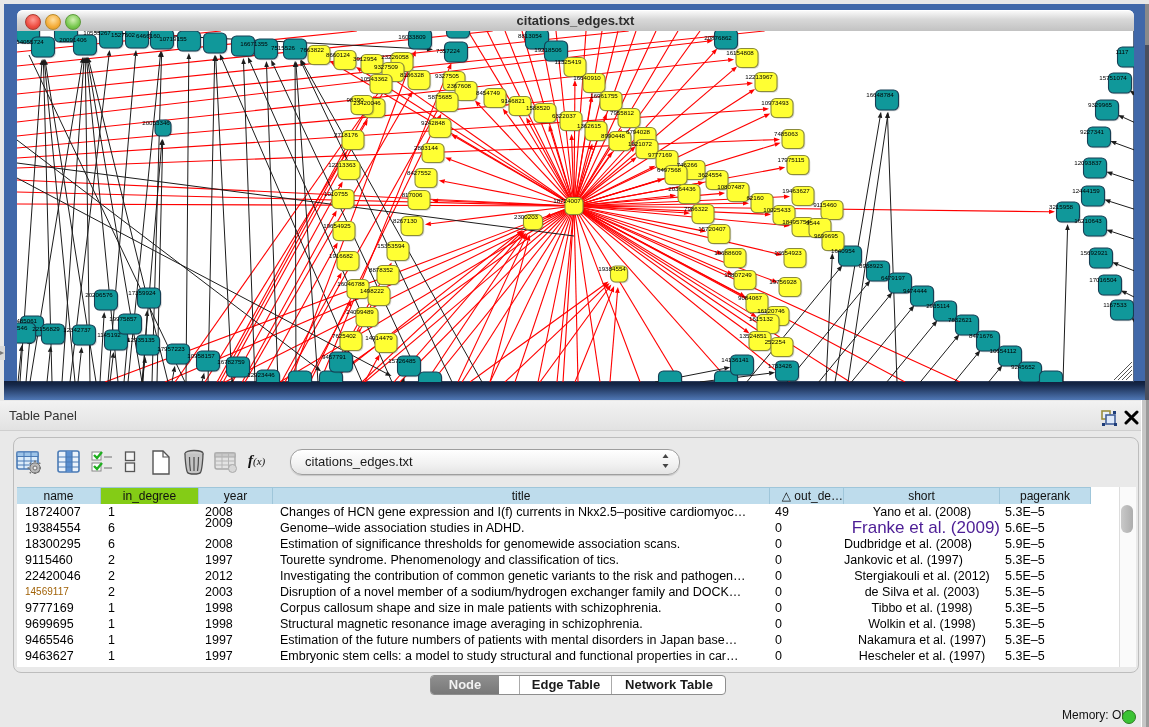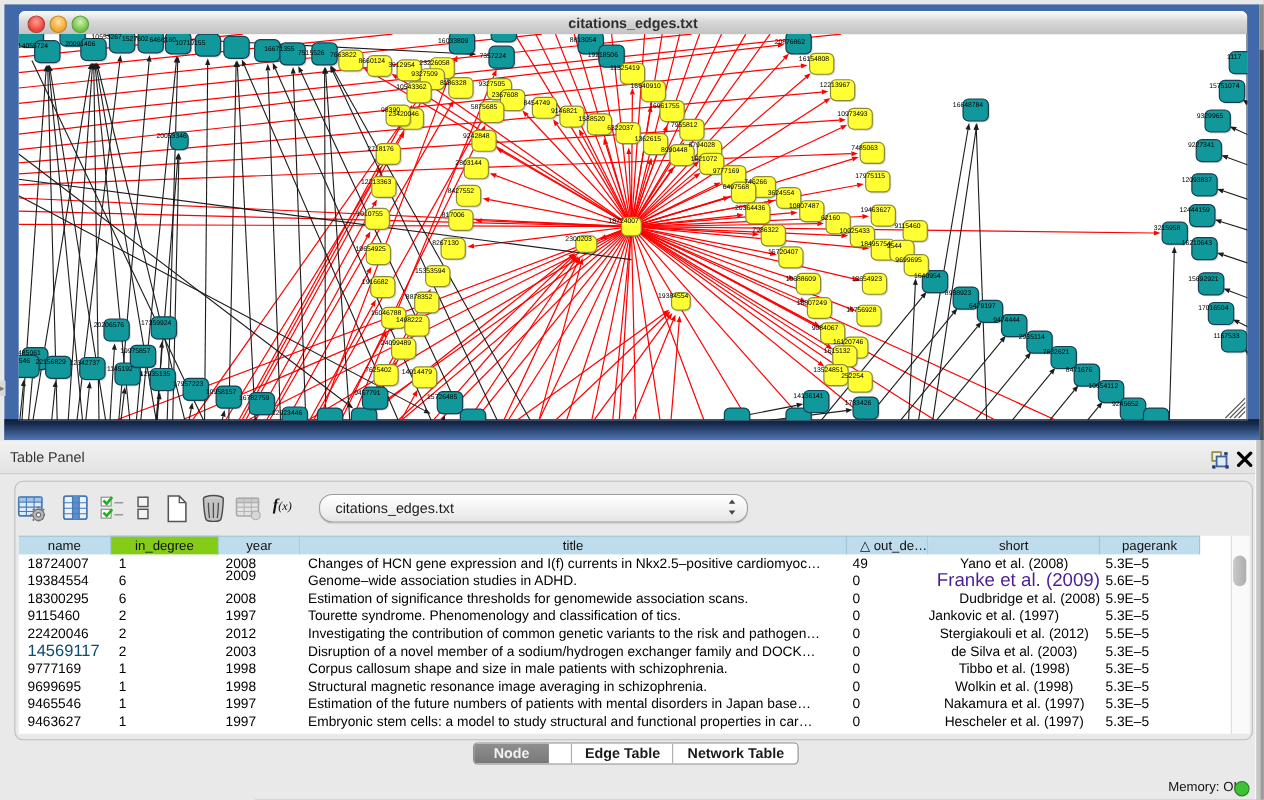--- a/index.html
+++ b/index.html
@@ -874,37 +874,37 @@
 <div style="position:absolute;left:205px;top:515px;font-size:12.5px;line-height:16px;color:#000;white-space:nowrap">2009</div>
 <div style="position:absolute;left:280px;top:520px;font-size:12.5px;line-height:16px;color:#000;white-space:nowrap">Genome–wide association studies in ADHD.</div>
 <div style="position:absolute;left:775px;top:520px;font-size:12.5px;line-height:16px;color:#000;white-space:nowrap">0</div>
 <div style="position:absolute;left:844px;top:520px;width:156px;height:16px;text-align:right;font-size:17px;line-height:16px;color:#4c1d95;white-space:nowrap">Franke et al. (2009)</div>
 <div style="position:absolute;left:1005px;top:520px;font-size:12.5px;line-height:16px;color:#000;white-space:nowrap">5.6E–5</div>
 <div style="position:absolute;left:25px;top:536px;font-size:12.5px;line-height:16px;color:#000;white-space:nowrap">18300295</div>
 <div style="position:absolute;left:108px;top:536px;font-size:12.5px;line-height:16px;color:#000;white-space:nowrap">6</div>
 <div style="position:absolute;left:205px;top:536px;font-size:12.5px;line-height:16px;color:#000;white-space:nowrap">2008</div>
 <div style="position:absolute;left:280px;top:536px;font-size:12.5px;line-height:16px;color:#000;white-space:nowrap">Estimation of significance thresholds for genomewide association scans.</div>
 <div style="position:absolute;left:775px;top:536px;font-size:12.5px;line-height:16px;color:#000;white-space:nowrap">0</div>
-<div style="position:absolute;left:844px;top:536px;width:156px;height:16px;text-align:right;font-size:12.5px;line-height:16px;color:#000;white-space:nowrap">Dudbridge et al. (2008)</div>
+<div style="position:absolute;left:844px;top:536px;width:156px;height:16px;text-align:left;font-size:12.5px;line-height:16px;color:#000;white-space:nowrap">Dudbridge et al. (2008)</div>
 <div style="position:absolute;left:1005px;top:536px;font-size:12.5px;line-height:16px;color:#000;white-space:nowrap">5.9E–5</div>
 <div style="position:absolute;left:25px;top:552px;font-size:12.5px;line-height:16px;color:#000;white-space:nowrap">9115460</div>
 <div style="position:absolute;left:108px;top:552px;font-size:12.5px;line-height:16px;color:#000;white-space:nowrap">2</div>
 <div style="position:absolute;left:205px;top:552px;font-size:12.5px;line-height:16px;color:#000;white-space:nowrap">1997</div>
 <div style="position:absolute;left:280px;top:552px;font-size:12.5px;line-height:16px;color:#000;white-space:nowrap">Tourette syndrome. Phenomenology and classification of tics.</div>
 <div style="position:absolute;left:775px;top:552px;font-size:12.5px;line-height:16px;color:#000;white-space:nowrap">0</div>
 <div style="position:absolute;left:844px;top:552px;width:156px;height:16px;text-align:left;font-size:12.5px;line-height:16px;color:#000;white-space:nowrap">Jankovic et al. (1997)</div>
 <div style="position:absolute;left:1005px;top:552px;font-size:12.5px;line-height:16px;color:#000;white-space:nowrap">5.3E–5</div>
 <div style="position:absolute;left:25px;top:568px;font-size:12.5px;line-height:16px;color:#000;white-space:nowrap">22420046</div>
 <div style="position:absolute;left:108px;top:568px;font-size:12.5px;line-height:16px;color:#000;white-space:nowrap">2</div>
 <div style="position:absolute;left:205px;top:568px;font-size:12.5px;line-height:16px;color:#000;white-space:nowrap">2012</div>
 <div style="position:absolute;left:280px;top:568px;font-size:12.5px;line-height:16px;color:#000;white-space:nowrap">Investigating the contribution of common genetic variants to the risk and pathogen…</div>
 <div style="position:absolute;left:775px;top:568px;font-size:12.5px;line-height:16px;color:#000;white-space:nowrap">0</div>
 <div style="position:absolute;left:844px;top:568px;width:156px;height:16px;text-align:center;font-size:12.5px;line-height:16px;color:#000;white-space:nowrap">Stergiakouli et al. (2012)</div>
 <div style="position:absolute;left:1005px;top:568px;font-size:12.5px;line-height:16px;color:#000;white-space:nowrap">5.5E–5</div>
-<div style="position:absolute;left:25px;top:584px;font-size:15px;line-height:16px;color:#0c4a6e;white-space:nowrap">14569117</div>
+<div style="position:absolute;left:25px;top:584px;font-size:10px;line-height:16px;color:#a16207;white-space:nowrap">14569117</div>
 <div style="position:absolute;left:108px;top:584px;font-size:12.5px;line-height:16px;color:#000;white-space:nowrap">2</div>
 <div style="position:absolute;left:205px;top:584px;font-size:12.5px;line-height:16px;color:#000;white-space:nowrap">2003</div>
 <div style="position:absolute;left:280px;top:584px;font-size:12.5px;line-height:16px;color:#000;white-space:nowrap">Disruption of a novel member of a sodium/hydrogen exchanger family and DOCK…</div>
 <div style="position:absolute;left:775px;top:584px;font-size:12.5px;line-height:16px;color:#000;white-space:nowrap">0</div>
 <div style="position:absolute;left:844px;top:584px;width:156px;height:16px;text-align:center;font-size:12.5px;line-height:16px;color:#000;white-space:nowrap">de Silva et al. (2003)</div>
 <div style="position:absolute;left:1005px;top:584px;font-size:12.5px;line-height:16px;color:#000;white-space:nowrap">5.3E–5</div>
 <div style="position:absolute;left:25px;top:600px;font-size:12.5px;line-height:16px;color:#000;white-space:nowrap">9777169</div>
 <div style="position:absolute;left:108px;top:600px;font-size:12.5px;line-height:16px;color:#000;white-space:nowrap">1</div>
 <div style="position:absolute;left:205px;top:600px;font-size:12.5px;line-height:16px;color:#000;white-space:nowrap">1998</div>
 <div style="position:absolute;left:280px;top:600px;font-size:12.5px;line-height:16px;color:#000;white-space:nowrap">Corpus callosum shape and size in male patients with schizophrenia.</div>

